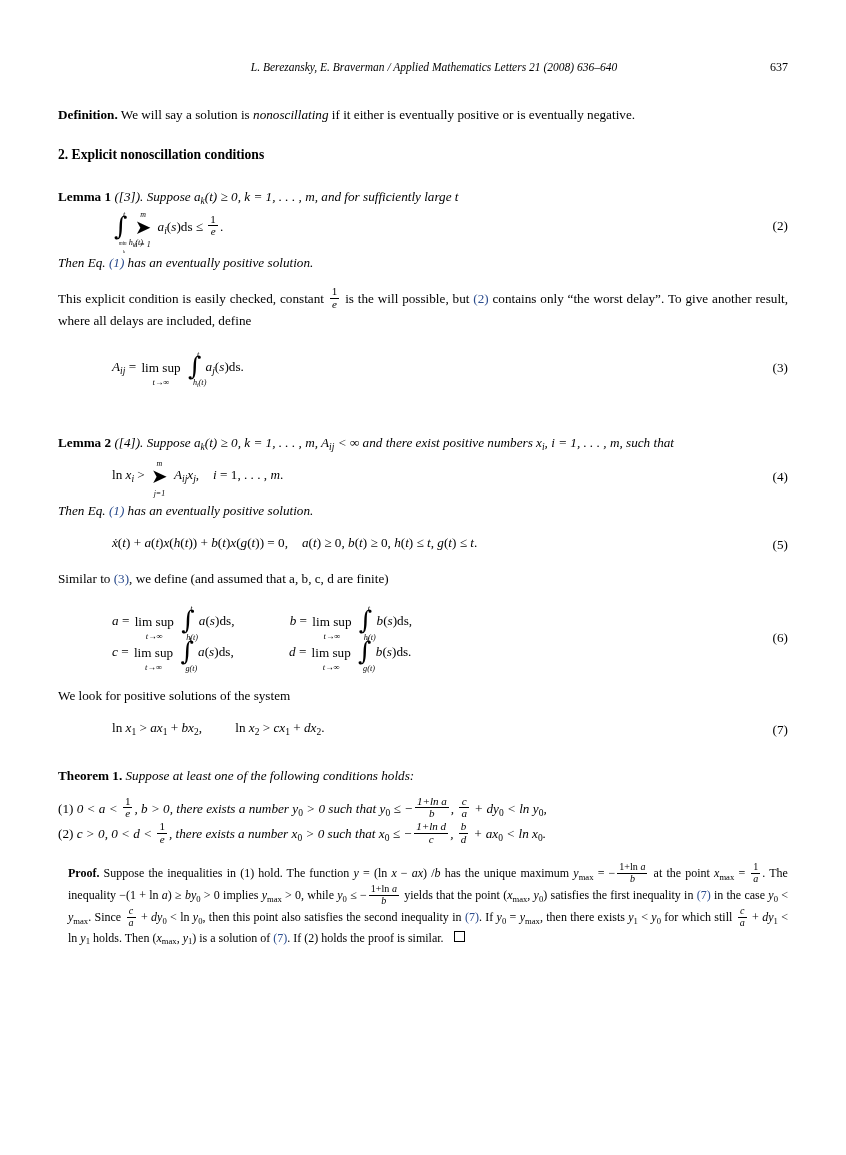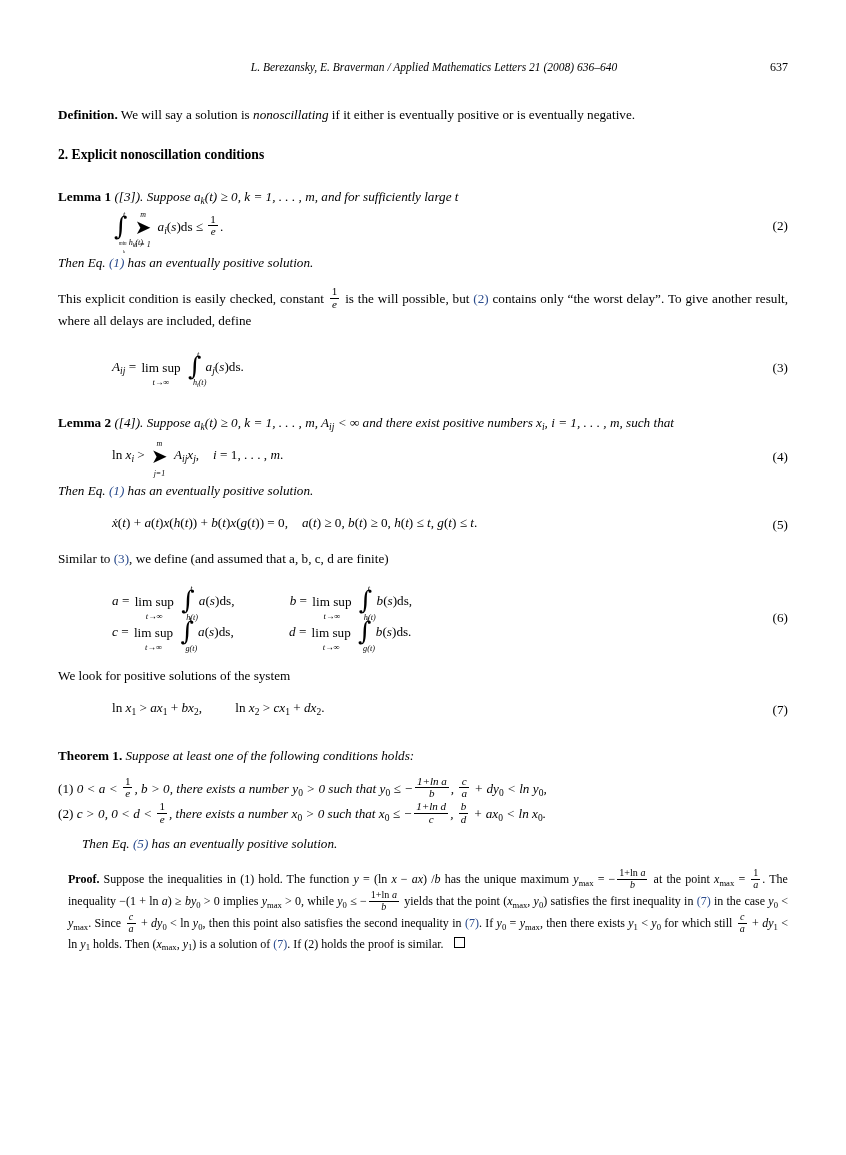--- a/index.html
+++ b/index.html
@@ -285,21 +285,21 @@
         <span class="intg">
           <span class="sign">∫</span>
           <span class="lim-top"><span class="mi">t</span></span>
           <span class="lim-bot"><span class="mi">h</span><span class="sub">i</span>(<span class="mi">t</span>)</span>
         </span>
         <span class="mi">a</span><span class="sub">j</span>(<span class="mi">s</span>)<span class="mr">ds</span>.
       </div>
       <div class="eqnum">(3)</div>
     </div>
 
-    <div class="lemma-head" style="margin-top:34px;">
+    <div class="lemma-head" style="margin-top:54px;">
       <span class="lbl">Lemma 2</span>
       <span class="it">([4])</span><span class="it">. Suppose <span class="mi">a</span><span class="sub">k</span>(<span class="mi">t</span>) ≥ 0, <span class="mi">k</span> = 1, . . . , <span class="mi">m</span>, <span class="mi">A</span><span class="sub">ij</span> &lt; ∞ and there exist positive numbers <span class="mi">x</span><span class="sub">i</span>, <span class="mi">i</span> = 1, . . . , <span class="mi">m</span>, such that</span>
     </div>
 
     <div class="eqblock" style="margin-top:14px;">
       <div class="eqbody">
         <span class="mr">ln</span> <span class="mi">x</span><span class="sub">i</span> &gt;
         <span class="bigop">
           <span class="op">➤</span>
           <span class="op-top"><span class="mi">m</span></span>
@@ -364,23 +364,20 @@
       <span class="lbl">Theorem 1.</span><span class="it"> Suppose at least one of the following conditions holds:</span>
     </div>
 
     <div class="cond">
       (1) <span class="it">0 &lt; <span class="mi">a</span> &lt; <span class="frac"><span class="num mr">1</span><span class="den mi">e</span></span>, <span class="mi">b</span> &gt; 0, there exists a number <span class="mi">y</span><span class="subr">0</span> &gt; 0 such that <span class="mi">y</span><span class="subr">0</span> ≤ −<span class="frac"><span class="num">1+ln <span class="mi">a</span></span><span class="den mi">b</span></span>, <span class="frac"><span class="num mi">c</span><span class="den mi">a</span></span> + <span class="mi">dy</span><span class="subr">0</span> &lt; ln <span class="mi">y</span><span class="subr">0</span>,</span>
     </div>
     <div class="cond">
       (2) <span class="it"><span class="mi">c</span> &gt; 0, 0 &lt; <span class="mi">d</span> &lt; <span class="frac"><span class="num mr">1</span><span class="den mi">e</span></span>, there exists a number <span class="mi">x</span><span class="subr">0</span> &gt; 0 such that <span class="mi">x</span><span class="subr">0</span> ≤ −<span class="frac"><span class="num">1+ln <span class="mi">d</span></span><span class="den mi">c</span></span>, <span class="frac"><span class="num mi">b</span><span class="den mi">d</span></span> + <span class="mi">ax</span><span class="subr">0</span> &lt; ln <span class="mi">x</span><span class="subr">0</span>.</span>
     </div>
 
-    <div class="then-line">
-      <span>Then Eq. </span><span class="link">(5)</span><span> has an eventually positive solution.</span>
-    </div>
 
     <div class="proof">
       <span class="bold">Proof.</span>
       Suppose the inequalities in (1) hold. The function <span class="mi">y</span> = (ln <span class="mi">x</span> − <span class="mi">ax</span>) /<span class="mi">b</span> has the unique maximum <span class="mi">y</span><span class="subr">max</span> = −<span class="frac"><span class="num">1+ln <span class="mi">a</span></span><span class="den mi">b</span></span> at the point <span class="mi">x</span><span class="subr">max</span> = <span class="frac"><span class="num mr">1</span><span class="den mi">a</span></span>. The inequality −(1 + ln <span class="mi">a</span>) ≥ <span class="mi">by</span><span class="subr">0</span> &gt; 0 implies <span class="mi">y</span><span class="subr">max</span> &gt; 0, while <span class="mi">y</span><span class="subr">0</span> ≤ −<span class="frac"><span class="num">1+ln <span class="mi">a</span></span><span class="den mi">b</span></span> yields that the point (<span class="mi">x</span><span class="subr">max</span>, <span class="mi">y</span><span class="subr">0</span>) satisfies the first inequality in <span class="link">(7)</span> in the case <span class="mi">y</span><span class="subr">0</span> &lt; <span class="mi">y</span><span class="subr">max</span>. Since <span class="frac"><span class="num mi">c</span><span class="den mi">a</span></span> + <span class="mi">dy</span><span class="subr">0</span> &lt; ln <span class="mi">y</span><span class="subr">0</span>, then this point also satisfies the second inequality in <span class="link">(7)</span>. If <span class="mi">y</span><span class="subr">0</span> = <span class="mi">y</span><span class="subr">max</span>, then there exists <span class="mi">y</span><span class="subr">1</span> &lt; <span class="mi">y</span><span class="subr">0</span> for which still <span class="frac"><span class="num mi">c</span><span class="den mi">a</span></span> + <span class="mi">dy</span><span class="subr">1</span> &lt; ln <span class="mi">y</span><span class="subr">1</span> holds. Then (<span class="mi">x</span><span class="subr">max</span>, <span class="mi">y</span><span class="subr">1</span>) is a solution of <span class="link">(7)</span>. If (2) holds the proof is similar.<span class="qed"></span>
     </div>
 
   </div>
 </div>
 
 </body></html>

